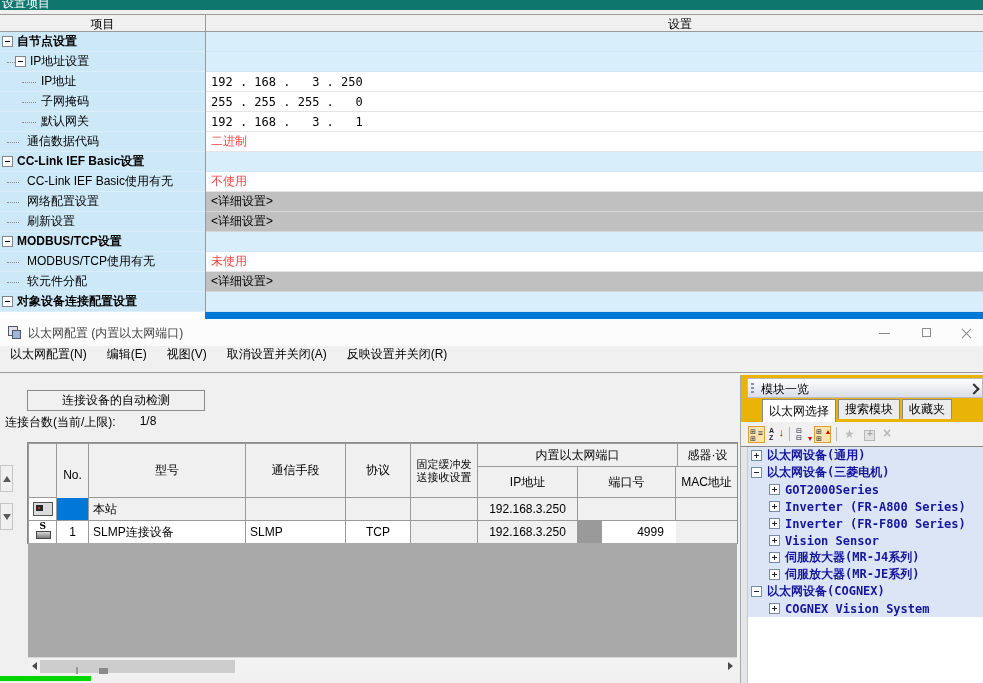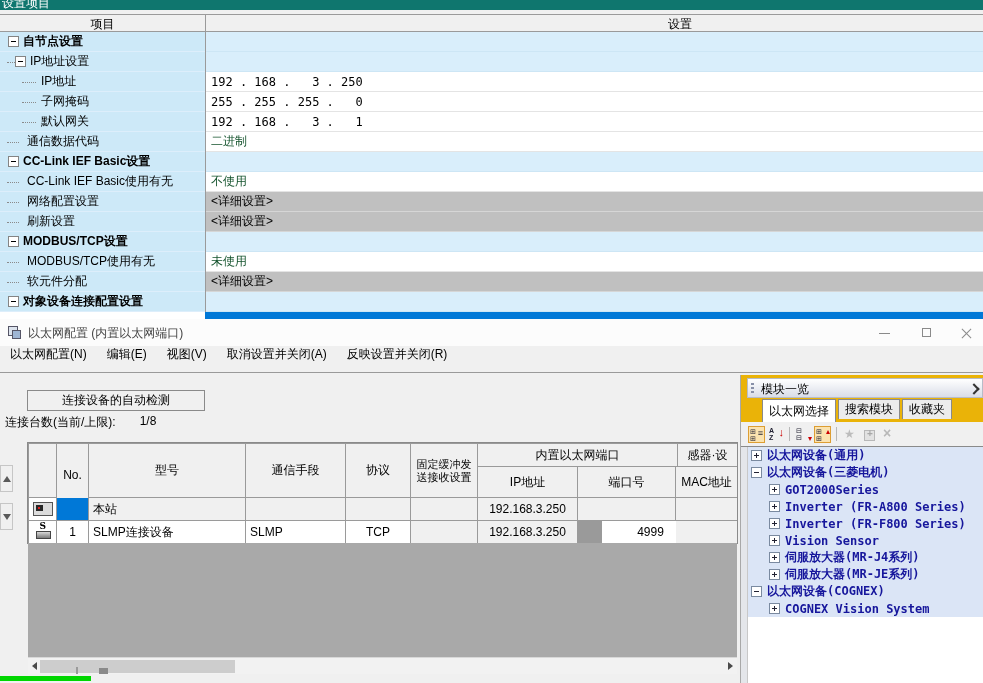--- a/index.html
+++ b/index.html
@@ -17,24 +17,24 @@
   #top-header .hs{position:absolute;left:668px;top:1px}
   #top-vdiv{position:absolute;left:205px;top:0;width:1px;height:298px;background:#9a9a9a;z-index:5}
   #top-rows{position:absolute;top:18px;left:0;width:983px}
   .tw-row{position:relative;height:20px;width:983px}
   .tw-left{position:absolute;left:0;top:0;width:205px;height:20px;background:#cde9f8;display:flex;
            align-items:center;box-sizing:border-box;border-bottom:1px solid #ddeefb;overflow:hidden;white-space:nowrap}
   .tw-right{position:absolute;left:206px;top:0;width:777px;height:20px;box-sizing:border-box;display:flex;
             align-items:center;padding-left:5px;border-bottom:1px solid #e4e4e4;overflow:hidden;white-space:pre}
   .v-section{background:#d9eefb;border-bottom-color:#cde6f5}
   .v-plain{background:#fff;font-family:"DejaVu Sans Mono",monospace}
-  .v-link{background:#fff;color:#14532d}
+  .v-link{background:#fff;color:#ef4444}
   .v-detail{background:#c0c0c0;border-bottom-color:#d6d6d6}
   .bold .lab{font-weight:bold}
-  .lv0{padding-left:8px}.lv1{padding-left:7px}.lv2{padding-left:22px}
+  .lv0{padding-left:2px}.lv1{padding-left:7px}.lv2{padding-left:22px}
   .stub{display:inline-block;border-top:1px dotted #8a8a8a;margin-top:1px;flex:none}
   .s1{width:8px}.s1nb{width:12px;margin-right:8px}.s2{width:14px;margin-right:5px}
   .exp{display:inline-block;width:9px;height:9px;background:#fff;border:1px solid #848484;
        position:relative;margin-right:4px;flex:none;box-sizing:content-box}
   .exp::before{content:"";position:absolute;left:2px;top:4px;width:5px;height:1px;background:#000}
   .spine{position:absolute;width:1px;background-image:repeating-linear-gradient(to bottom,#8a8a8a 0 1px,transparent 1px 3px)}
   #spine-a{left:8px;top:28px;height:256px}
   #spine-b{left:23px;top:48px;height:60px}
   #strip-blue{position:absolute;left:205px;top:312px;width:778px;height:7px;background:#0078d7}
   #strip-white{position:absolute;left:0;top:312px;width:205px;height:7px;background:#fff}

